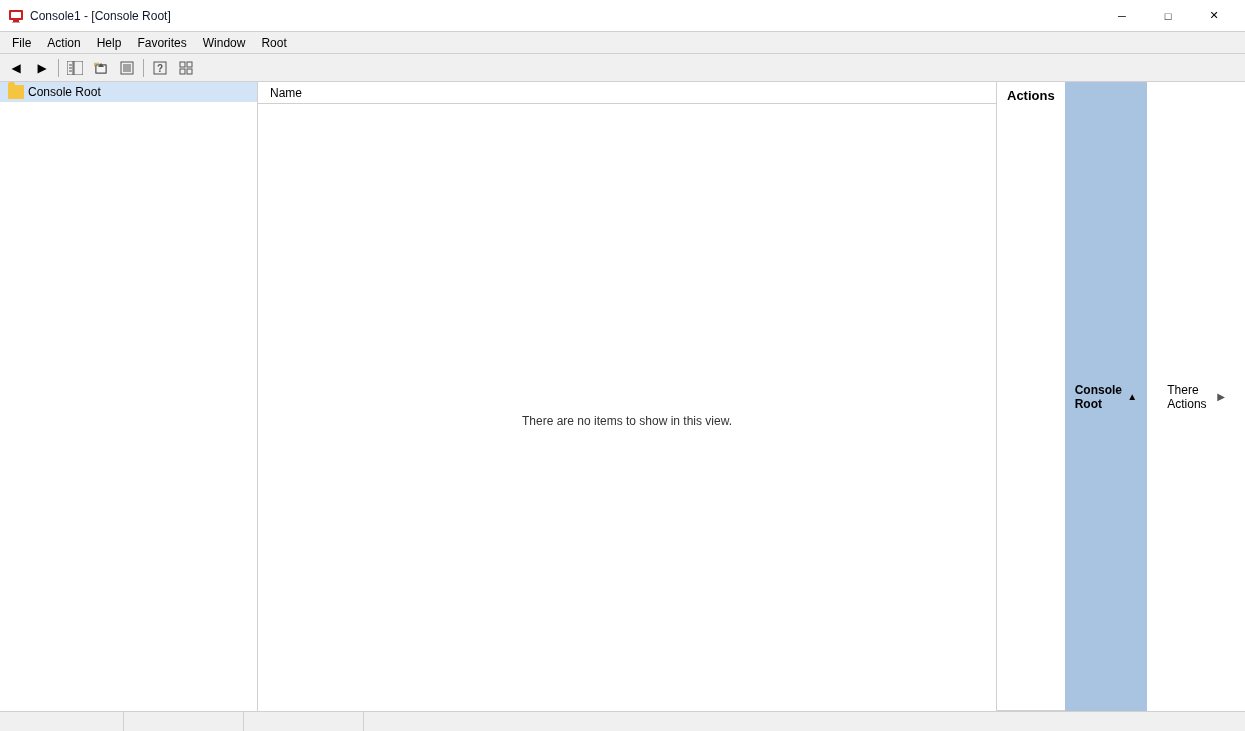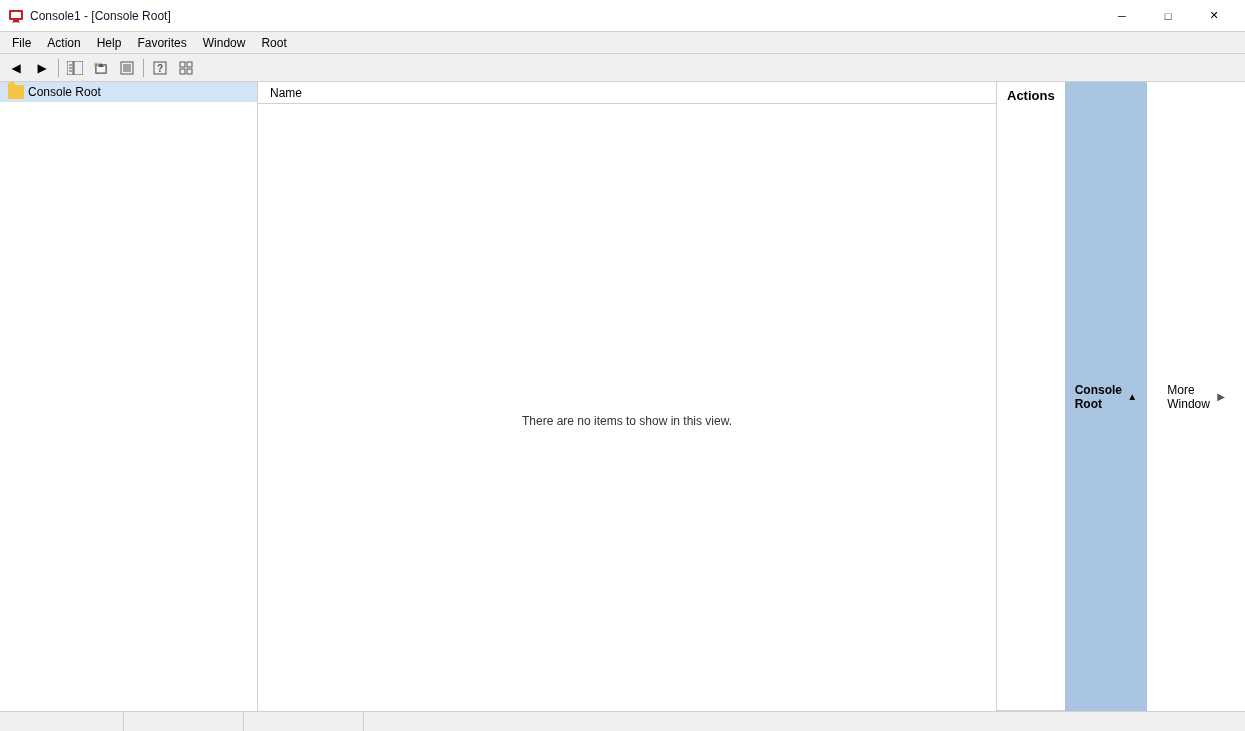--- a/index.html
+++ b/index.html
@@ -342,21 +342,21 @@
     </div>
   </div>
 
   <div class="actions-panel">
     <div class="actions-header">Actions</div>
     <div class="actions-section-title">
       <span>Console Root</span>
       <span class="chevron">▲</span>
     </div>
     <div class="actions-item">
-      <span>More Window</span>
+      <span>There Actions</span>
       <span class="arrow">▶</span>
     </div>
   </div>
 
 </div>
 
 <div class="status-bar">
   <div class="status-segment"></div>
   <div class="status-segment"></div>
   <div class="status-segment"></div>

